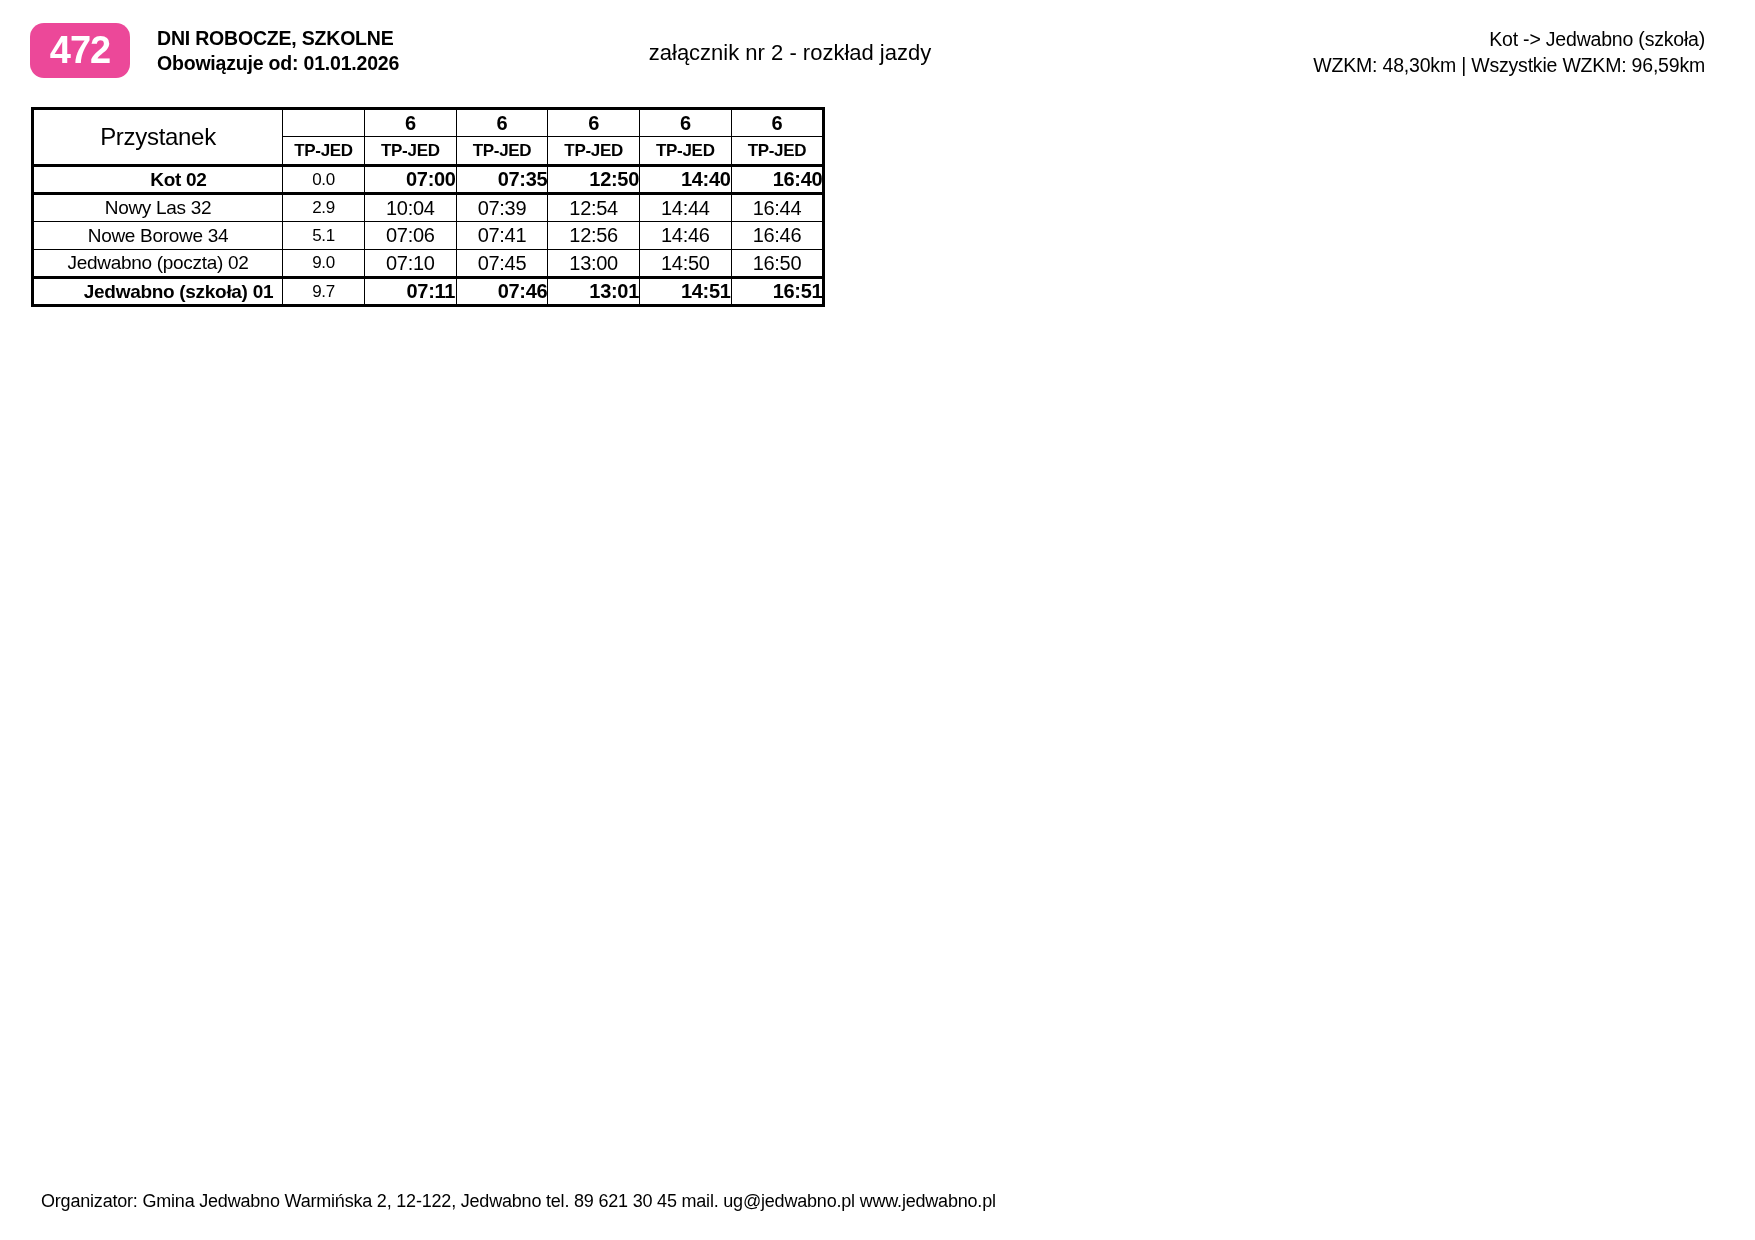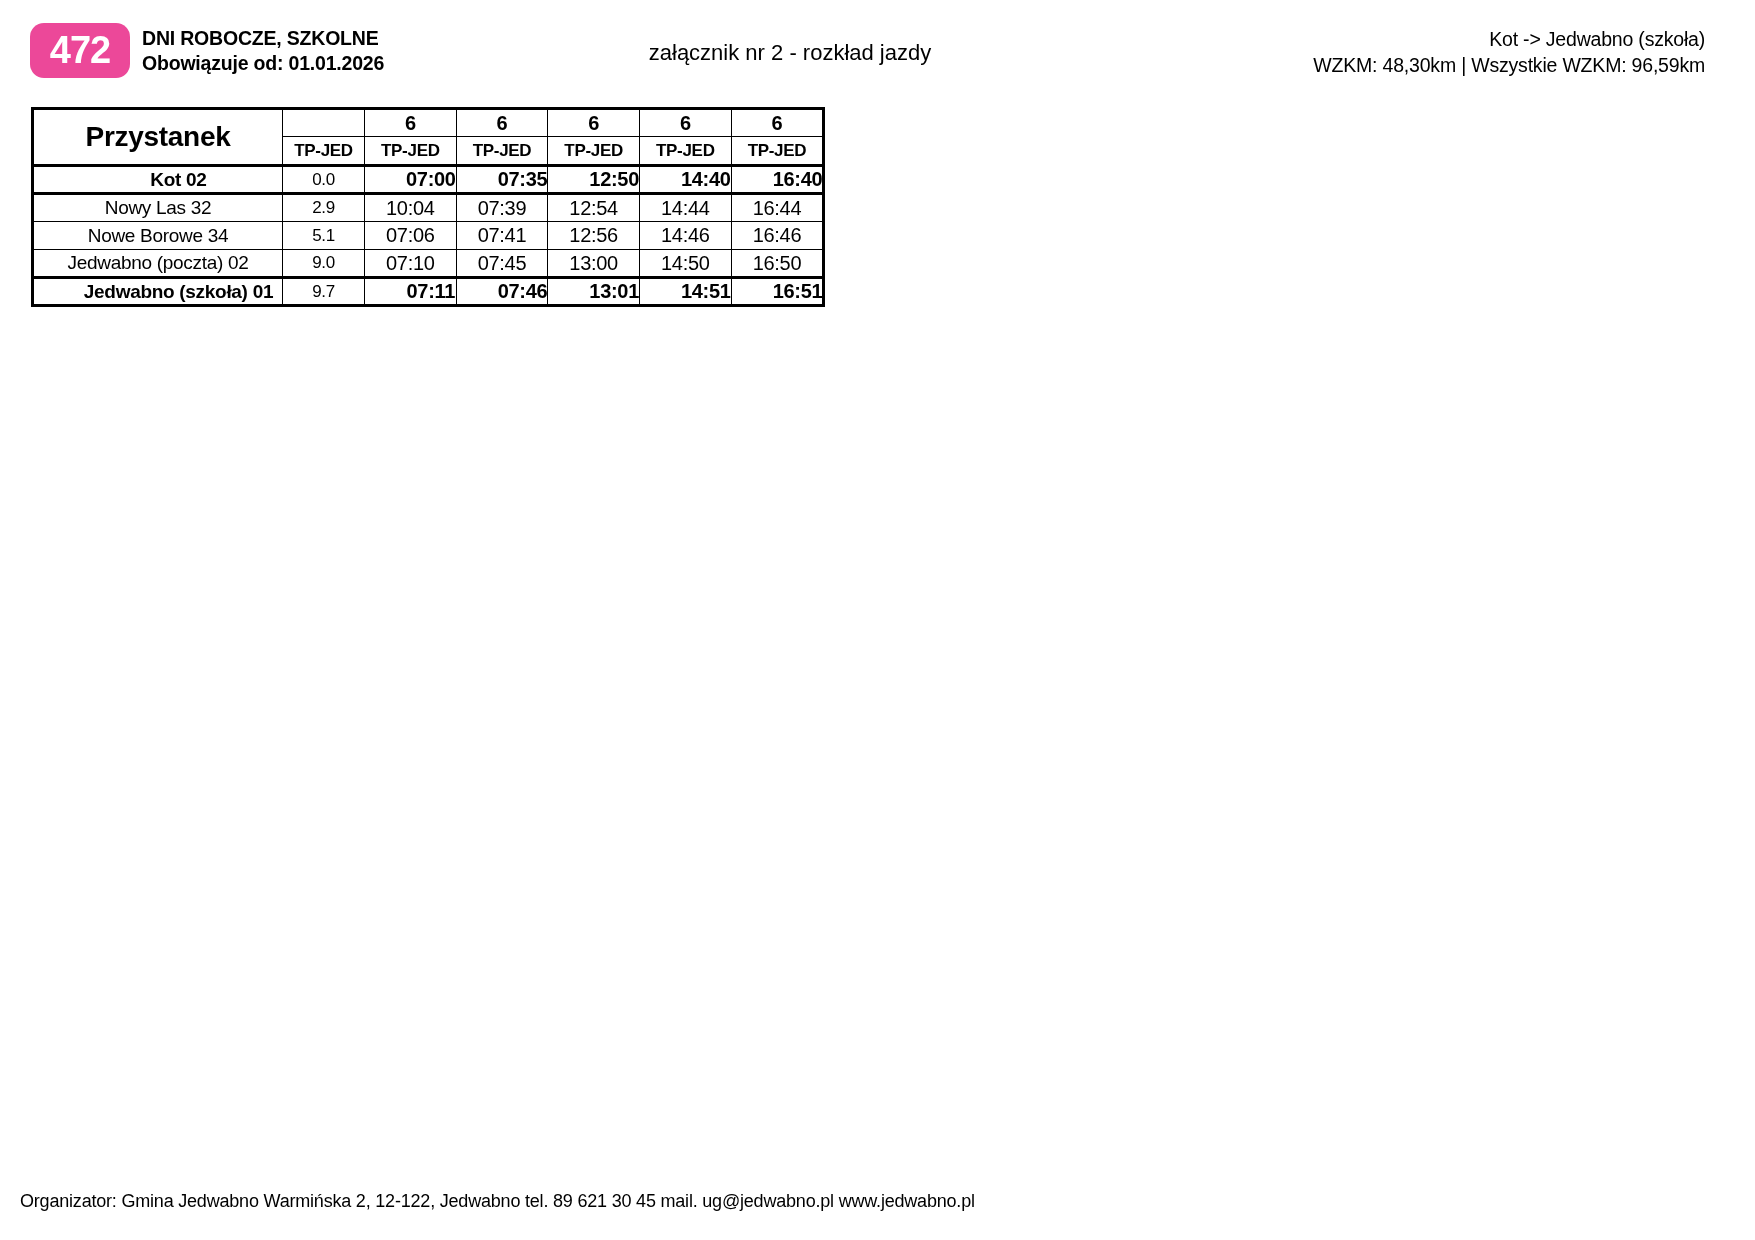--- a/index.html
+++ b/index.html
@@ -23,21 +23,21 @@
     display: flex; align-items: center; justify-content: center;
   }
   .badge span {
     color: #ffffff;
     font-size: 38px;
     font-weight: bold;
     letter-spacing: -1px;
   }
   .hdr-left {
     position: absolute;
-    left: 142px; top: 26px;
+    left: 157px; top: 26px;
     font-size: 19.5px;
     font-weight: bold;
     line-height: 25px;
     letter-spacing: -0.2px;
     white-space: nowrap;
   }
   .doc-title {
     position: absolute;
     left: 540px; top: 40px;
     width: 500px;
@@ -73,36 +73,36 @@
     white-space: nowrap;
   }
   .timetable tr.service-row th { height: 28px; }
   .timetable tr.carrier-row th { height: 29px; }
   .timetable tbody td { height: 28px; }
 
   .c-stop {
     border-right: none;
     text-align: left;
     padding-left: 9px;
-    font-size: 28px;
-    font-weight: bold;
+    font-size: 24px;
+    font-weight: normal;
   }
   .c-kmtop { border-left: none; }
   .c-six { font-size: 20px; font-weight: bold; }
   .c-carrier { font-size: 17px; font-weight: bold; }
   .c-stopname { text-align: left; padding-left: 9px; font-size: 19px; font-weight: normal; }
   .c-km { font-size: 17px; font-weight: normal; }
   .c-time { font-size: 20px; font-weight: normal; margin-left: 39px; }
   tr.bold-row .c-stopname, tr.bold-row .c-time { font-weight: bold; padding-left: 41px; }
   tr.bold-row td { border-top: 3px solid #000; border-bottom: 3px solid #000; }
 
   
   .footer {
     position: absolute;
-    left: 20px; top: 1191px;
+    left: 41px; top: 1191px;
     font-size: 18px;
     letter-spacing: -0.2px;
     white-space: nowrap;
     text-align: right;
   }
 </style>
 </head>
 <body>
 
 <div class="badge" style="background: #ec4899;">

